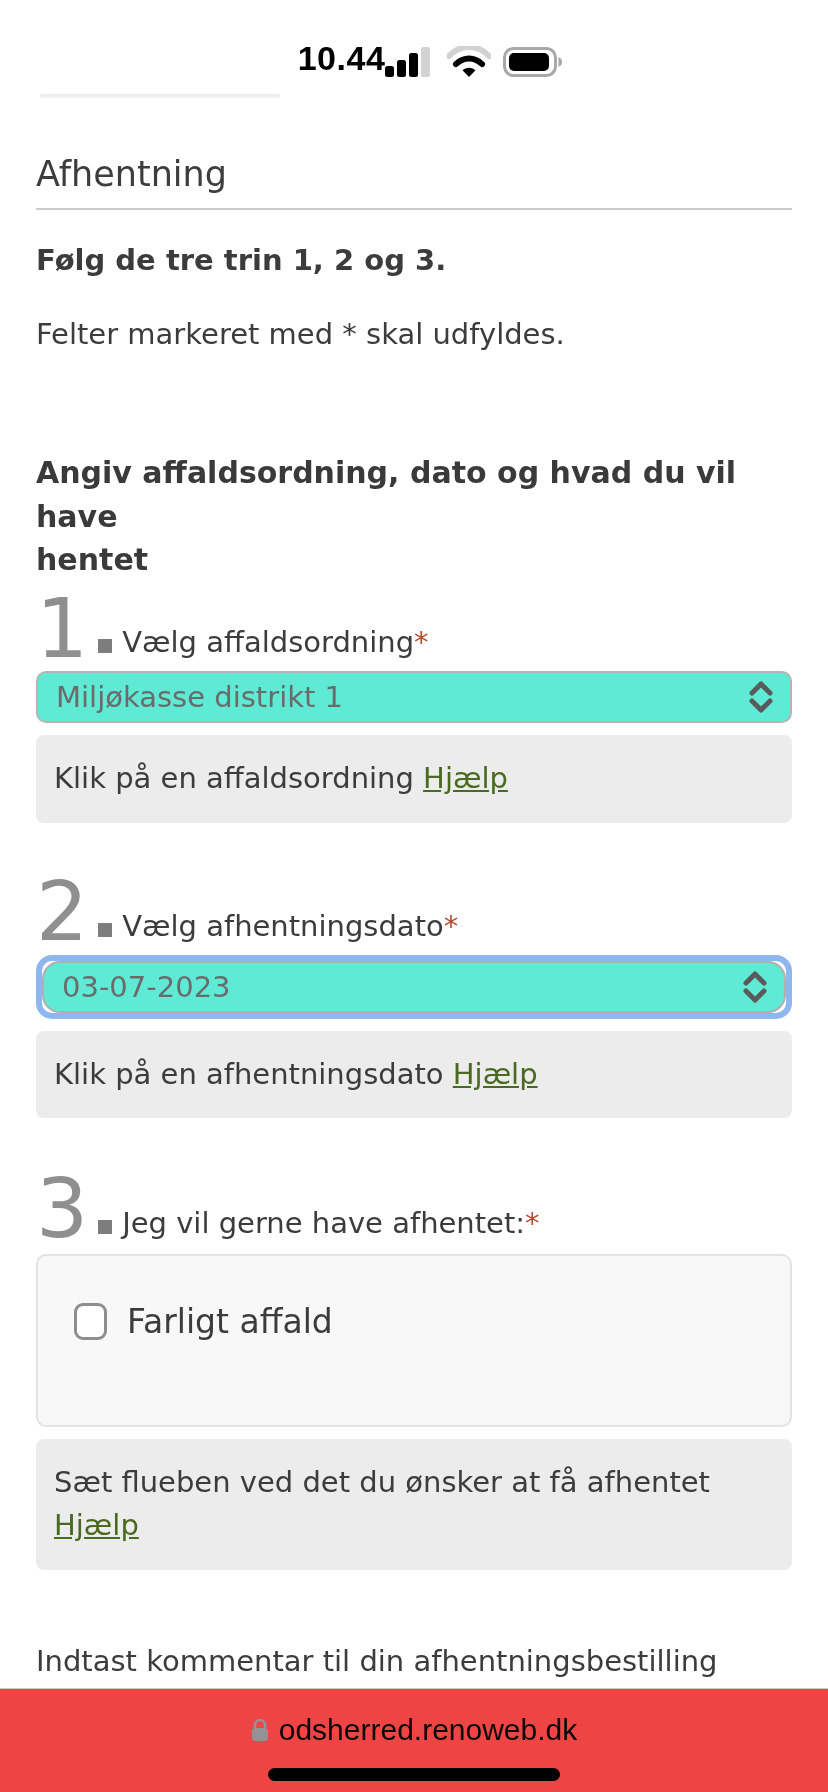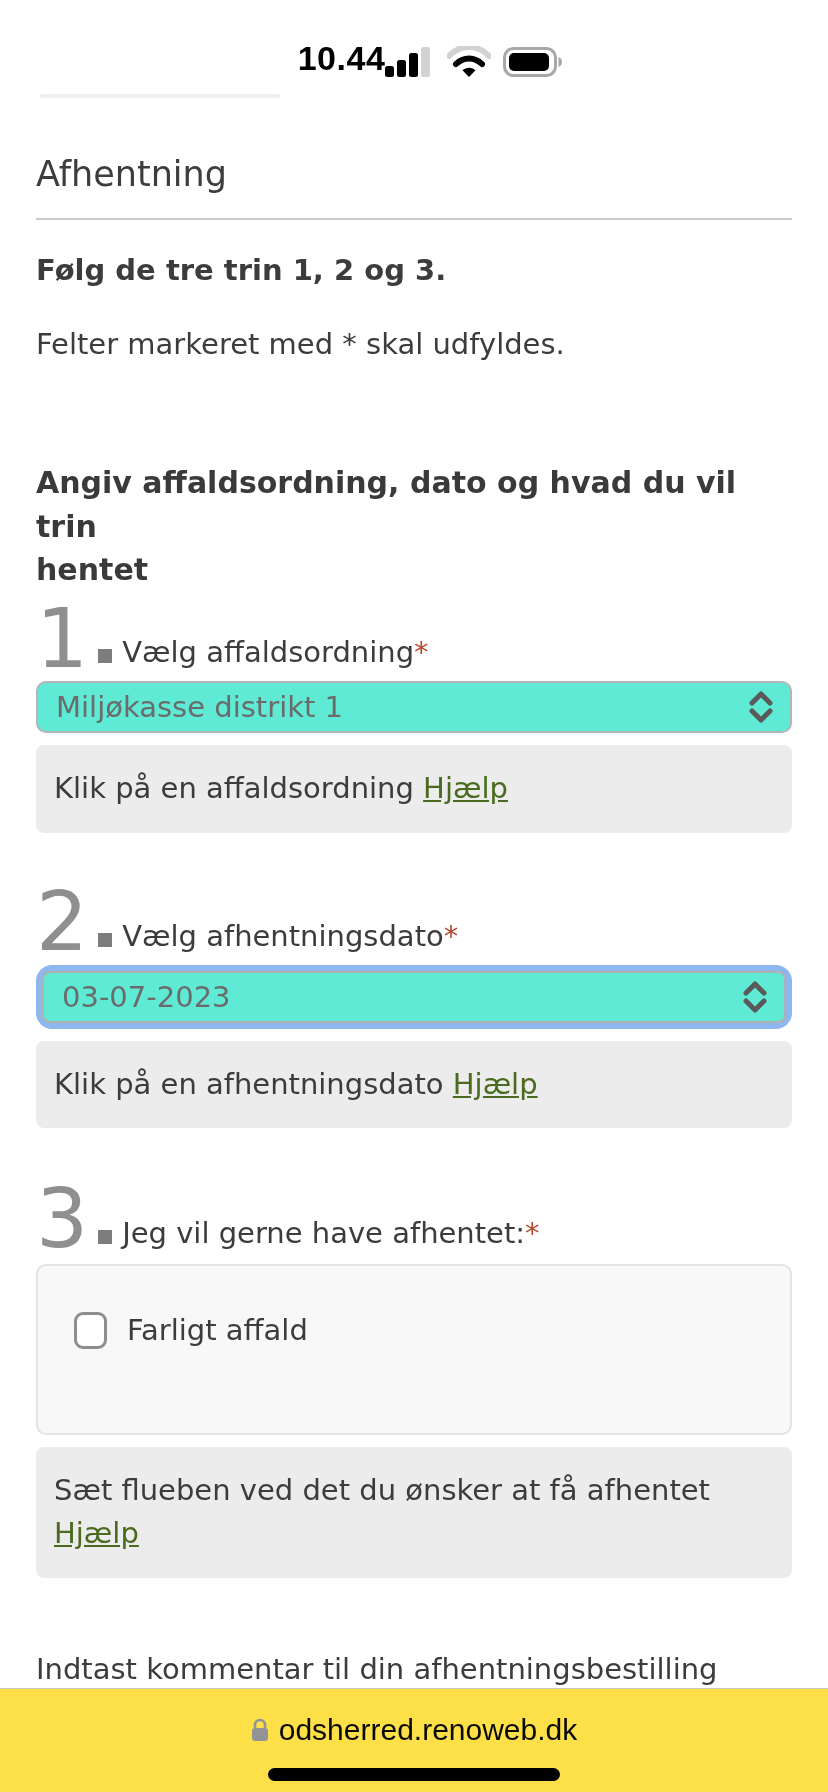--- a/index.html
+++ b/index.html
@@ -43,21 +43,21 @@
   }
   
   .content{
     padding:0 36px;
   }
   .page-title{
     font-size:35px;
     font-weight:400;
     color:#3d3d3d;
     margin:66px 0 0 0;
-    padding-bottom:24px;
+    padding-bottom:14px;
     border-bottom:2px solid #cbcbcb;
   }
   .intro{
     font-size:29px;
     line-height:1.3;
     margin:0;
   }
   .intro-1{margin-top:32px;font-weight:bold;}
   .intro-2{margin-top:36px;}
   .section-heading{
@@ -111,21 +111,21 @@
     color:#6b6b6b;
     white-space:nowrap;
   }
   .focus-ring{
     border:6px solid #8fb7ef;
     border-radius:16px;
     margin-top:10px;
   }
   .focus-ring .select-box{
     margin-top:0;
-    border-radius:8px;
+    border-radius:18px;
     border-color:#b0b0b0;
   }
   
   .help-panel{
     background:#ececec;
     border-radius:8px;
     margin-top:12px;
     padding:22px 18px;
     font-size:29px;
     line-height:1.5;
@@ -153,21 +153,21 @@
     gap:20px;
   }
   .checkbox{
     width:27px;height:31px;
     border:3px solid #8e8e8e;
     border-radius:9px;
     background:#fff;
     flex:0 0 auto;
   }
   .checkbox-label{
-    font-size:29px;
+    font-size:33px;
     color:#3c3c3c;
   }
   
   .comment-label{
     font-size:29px;
     margin-top:74px;
   }
   .comment-box{
     display:block;
     width:752px;
@@ -182,21 +182,21 @@
     font-size:29px;
     color:#3c3c3c;
     padding:12px 16px;
     box-sizing:border-box;
   }
   
   .bottom-bar{
     position:absolute;
     left:0;top:1688px;
     width:828px;height:104px;
-    background:#fde047;
+    background:#ef4444;
     border-top:1px solid #c9c9c9;
     box-sizing:border-box;
   }
   .url-row{
     display:flex;
     justify-content:center;
     align-items:center;
     gap:10px;
     margin-top:24px;
     font-family:"Liberation Sans",sans-serif;
@@ -245,21 +245,21 @@
 <div class="scroll-remnant"></div>
 
 <div class="content">
 
   <h1 class="page-title">Afhentning</h1>
 
   <p class="intro intro-1">Følg de tre trin 1, 2 og 3.</p>
   <p class="intro intro-2">Felter markeret med * skal udfyldes.</p>
 
   <div class="section-heading">
-    <div>Angiv affaldsordning, dato og hvad du vil trin</div>
+    <div>Angiv affaldsordning, dato og hvad du vil have</div>
     <div>hentet</div>
   </div>
 
   <div class="step-head">
     <span class="step-number">1</span>
     <span class="step-bullet"></span>
     <span class="step-label"><span>Vælg affaldsordning</span><span class="required">*</span></span>
   </div>
   <div class="select-box">
     <span class="select-value">Miljøkasse distrikt 1</span>

